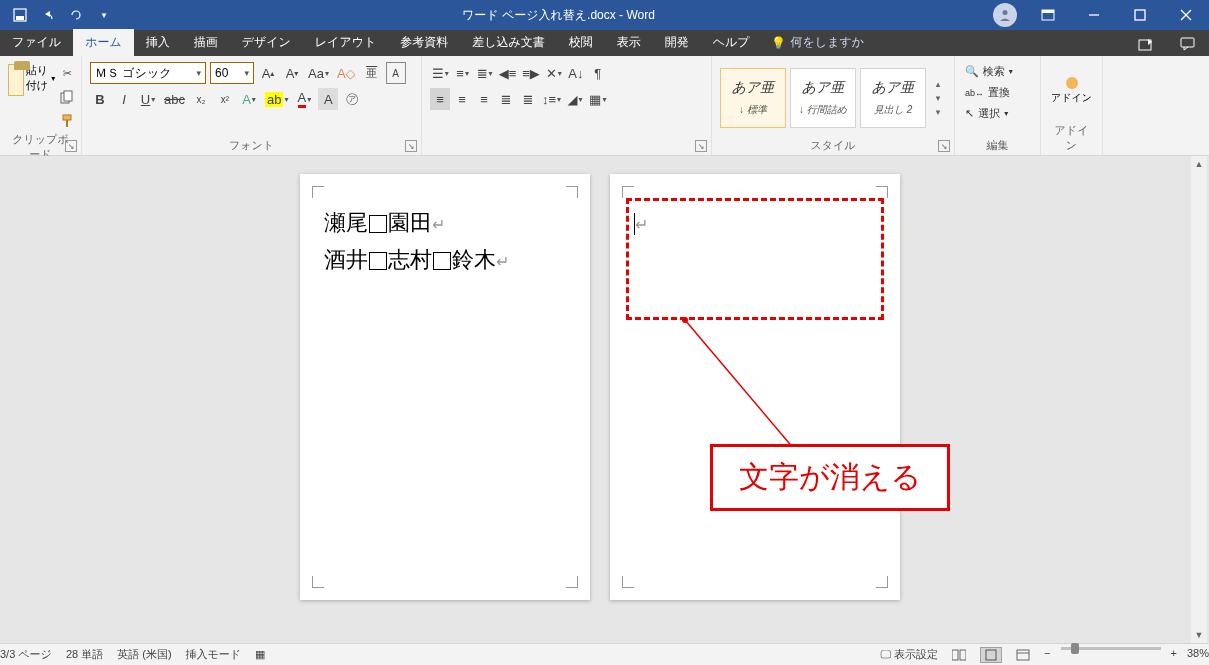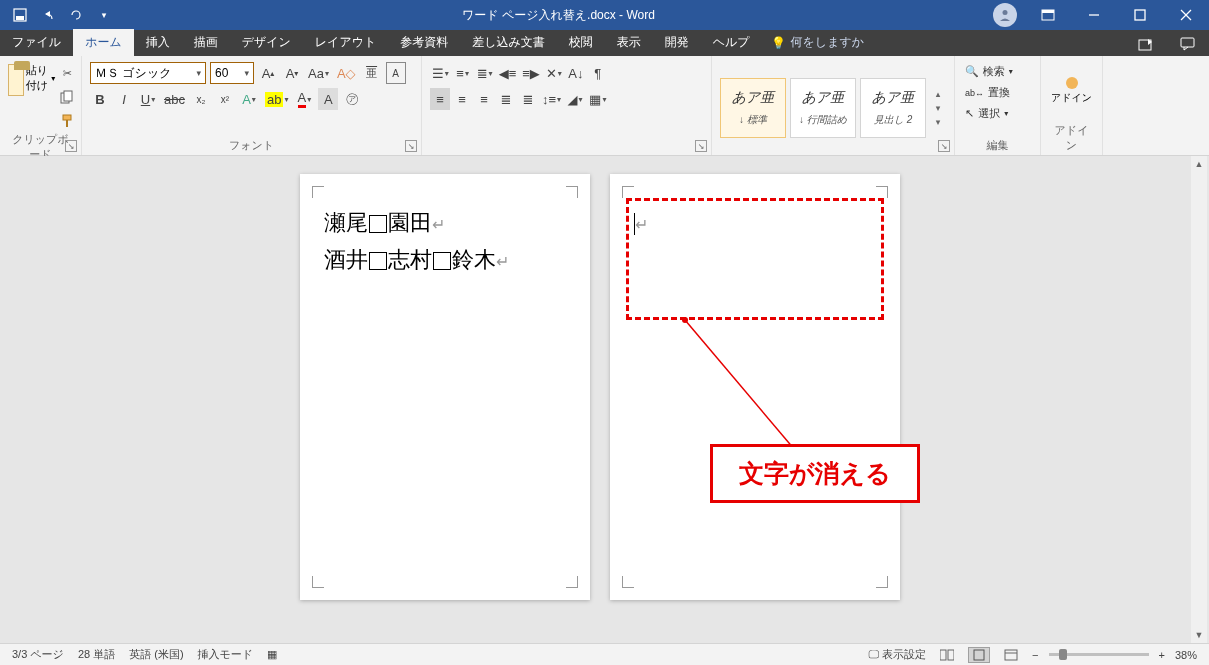--- a/index.html
+++ b/index.html
@@ -62,26 +62,26 @@
 .corner{position:absolute;width:12px;height:12px;border:1px solid #999;}
 .corner.tl{top:12px;left:12px;border-right:none;border-bottom:none;}
 .corner.tr{top:12px;right:12px;border-left:none;border-bottom:none;}
 .corner.bl{bottom:12px;left:12px;border-right:none;border-top:none;}
 .corner.br{bottom:12px;right:12px;border-left:none;border-top:none;}
 .docline{font-size:22px;font-family:"MS Gothic",monospace;color:#000;line-height:1.7;}
 .retmark{color:#999;font-size:16px;}
 .pbreak{border-top:1px dotted #888;border-bottom:1px dotted #888;text-align:center;font-size:10px;color:#555;padding:1px 0;margin-top:16px;}
 .redbox{position:absolute;border:3px dashed #e60000;}
 .redbox1{top:24px;left:16px;width:258px;height:122px;}
-.callout{position:absolute;border:3px solid #e60000;background:#fff;padding:10px 26px;font-size:25px;font-weight:bold;color:#e60000;}
+.callout{position:absolute;border:3px solid #e60000;background:#fff;padding:10px 26px;font-size:30px;font-weight:normal;color:#e60000;}
 .scrollbar{position:absolute;right:2px;top:156px;bottom:22px;width:16px;background:#f0f0f0;}
 .scrollbar .arr{height:16px;display:flex;align-items:center;justify-content:center;font-size:9px;color:#666;cursor:pointer;}
 .scrollbar .track{position:absolute;top:16px;bottom:16px;left:0;right:0;}
-.statusbar{position:absolute;bottom:0;left:0;right:0;height:22px;background:#f3f3f3;border-top:1px solid #d4d4d4;display:flex;align-items:center;font-size:11px;color:#444;padding:0 12px;gap:14px;}
-.statusbar .right{margin-left:auto;display:flex;align-items:center;gap:10px;}
+.statusbar{position:absolute;bottom:0;left:0;right:0;height:22px;background:#f3f3f3;border-top:1px solid #d4d4d4;display:flex;align-items:center;font-size:11px;color:#444;padding:0 0;gap:14px;}
+.statusbar .right{margin-left:auto;display:flex;align-items:flex-start;gap:10px;}
 .viewbtn{width:22px;height:16px;display:flex;align-items:center;justify-content:center;cursor:pointer;border:1px solid transparent;}
 .viewbtn.active{background:#d4d4d4;border:1px solid #a0a0a0;}
 .zoomslider{width:100px;height:3px;background:#c0c0c0;position:relative;}
 .zoomslider .thumb{position:absolute;top:-4px;width:8px;height:11px;background:#888;border-radius:2px;}
 .sq{display:inline-block;width:18px;height:18px;border:1px solid #000;vertical-align:middle;margin:0 1px;}
 </style>
 </head>
 <body>
 
 <div class="titlebar">
@@ -292,20 +292,21 @@
       <div class="stylebox">
         <div class="prev">あア亜</div>
         <div class="nm">見出し 2</div>
       </div>
       <div class="stylemore">
           <span>▴</span>
           <span>▾</span>
           <span>▾</span>
         </div>
     </div>
+    <div class="label">スタイル</div>
     <div class="launcher">↘</div>
   </div>
 
   <div class="group editgrp">
     <div class="body">
       <div class="editbtn">
           <span>🔍</span>
           <span>検索</span>
           <span style="font-size:8px;">▾</span>
         </div>

